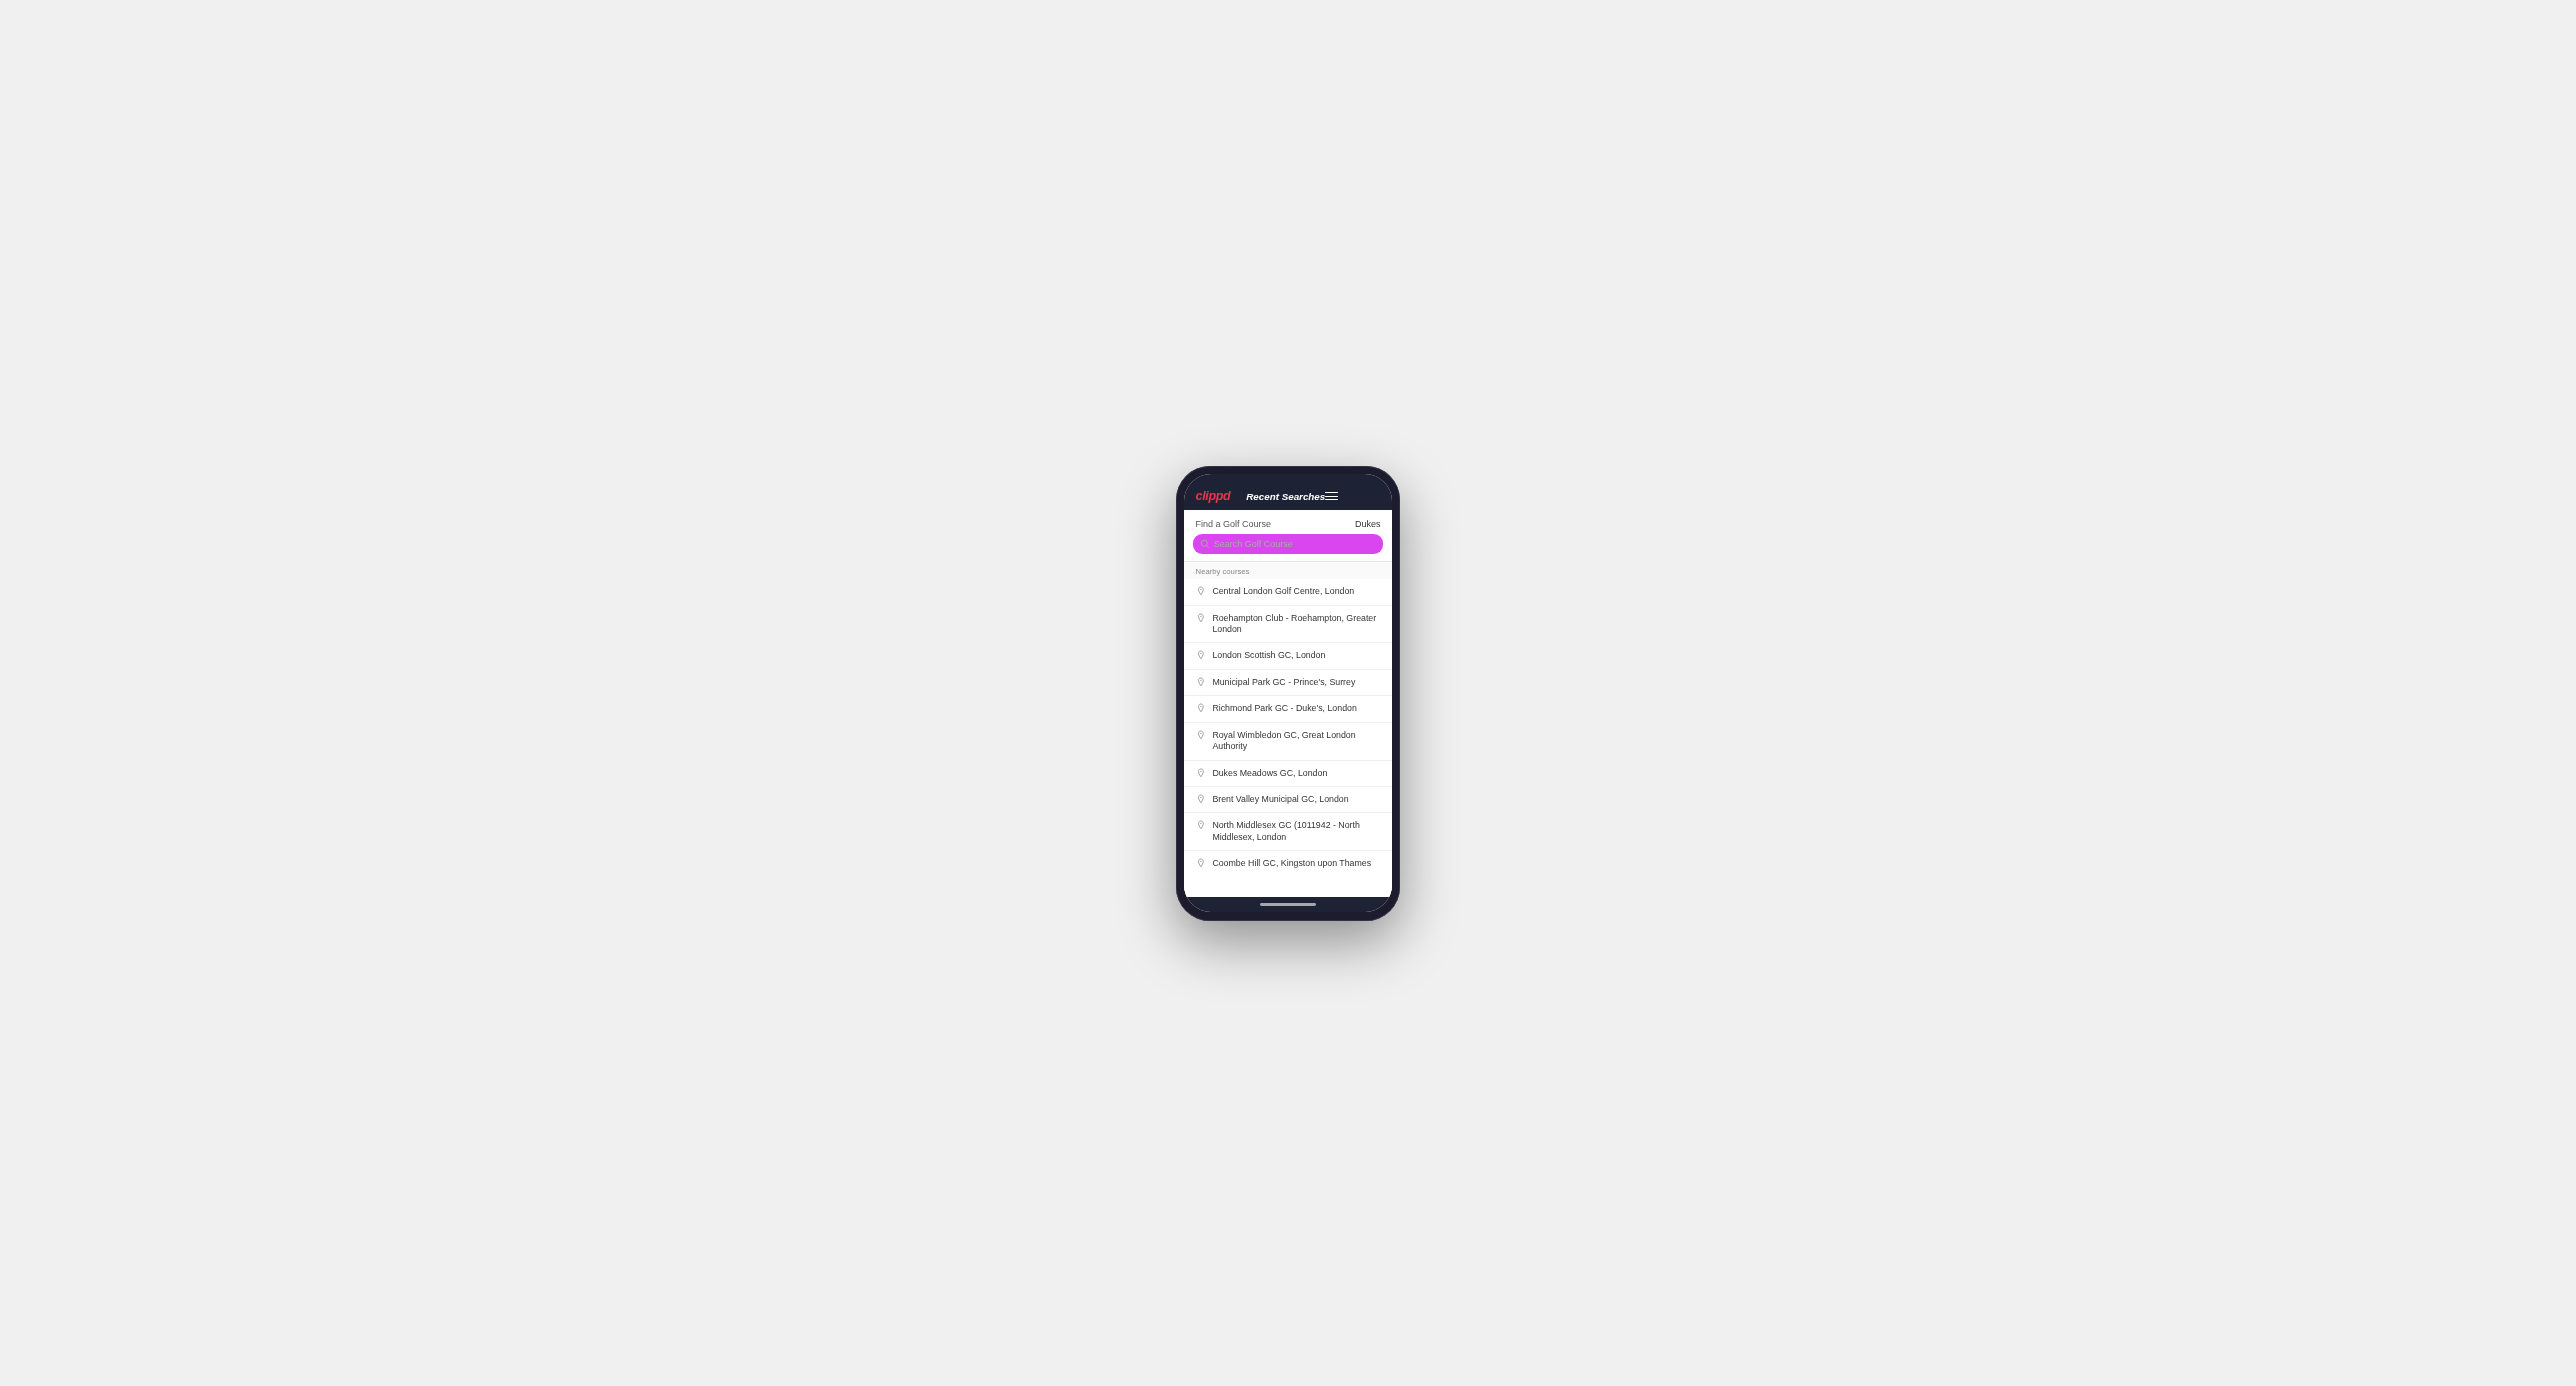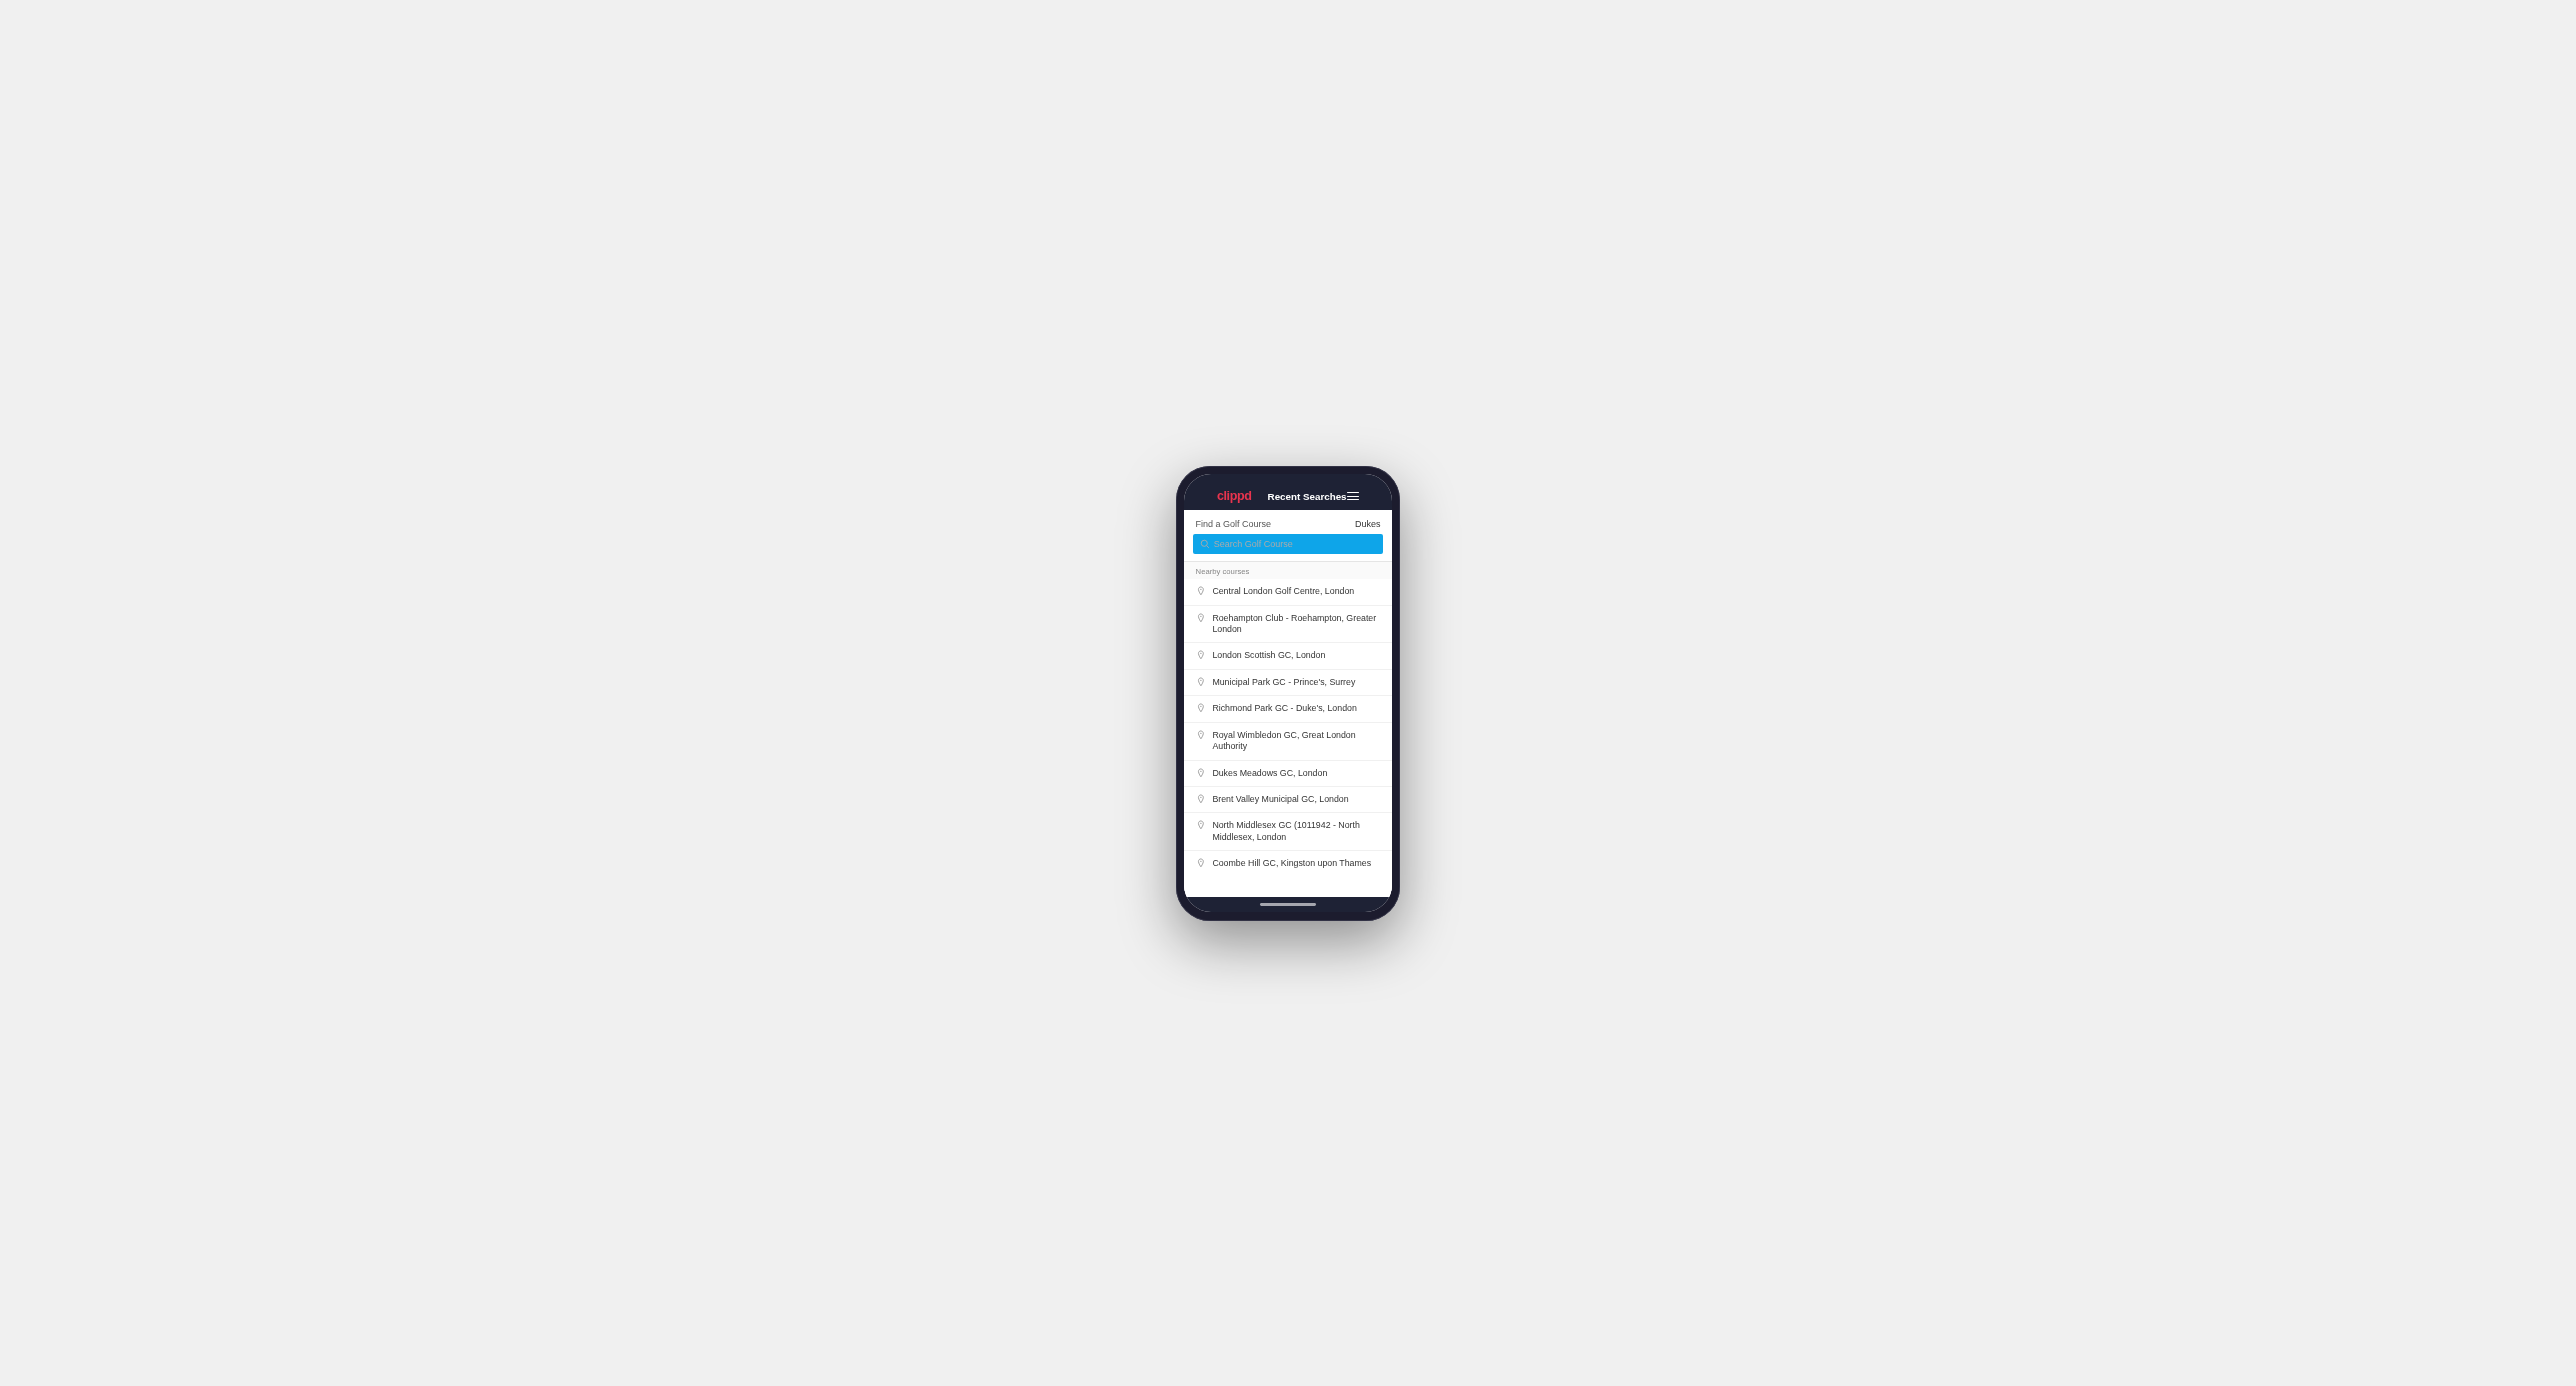--- a/index.html
+++ b/index.html
@@ -38,22 +38,23 @@
       background: #1e2235;
       height: 9.8px;
       border-radius: 27px 27px 0 0;
     }
 
     
     .navbar {
       background: #1e2235;
       display: flex;
       align-items: center;
-      justify-content: center;
+      justify-content: flex-start;
       padding: 5.6px 11.2px 7px;
+      font-style: italic;
     }
 
     .navbar-logo {
       color: #e8344e;
       font-size: 12.6px;
       font-weight: 700;
       letter-spacing: -0.4px;
     }
 
     .navbar-title {
@@ -109,22 +110,22 @@
 
     
     .search-container {
       padding: 0 8.4px 7px;
       background: #fff;
     }
 
     .search-box {
       display: flex;
       align-items: center;
-      background: #0ea5e9;
-      border-radius: 2px;
+      background: #d946ef;
+      border-radius: 9px;
       padding: 4.9px 7px;
       gap: 4.2px;
     }
 
     .search-icon-svg {
       width: 9.8px;
       height: 9.8px;
       color: #aaa;
       flex-shrink: 0;
     }

